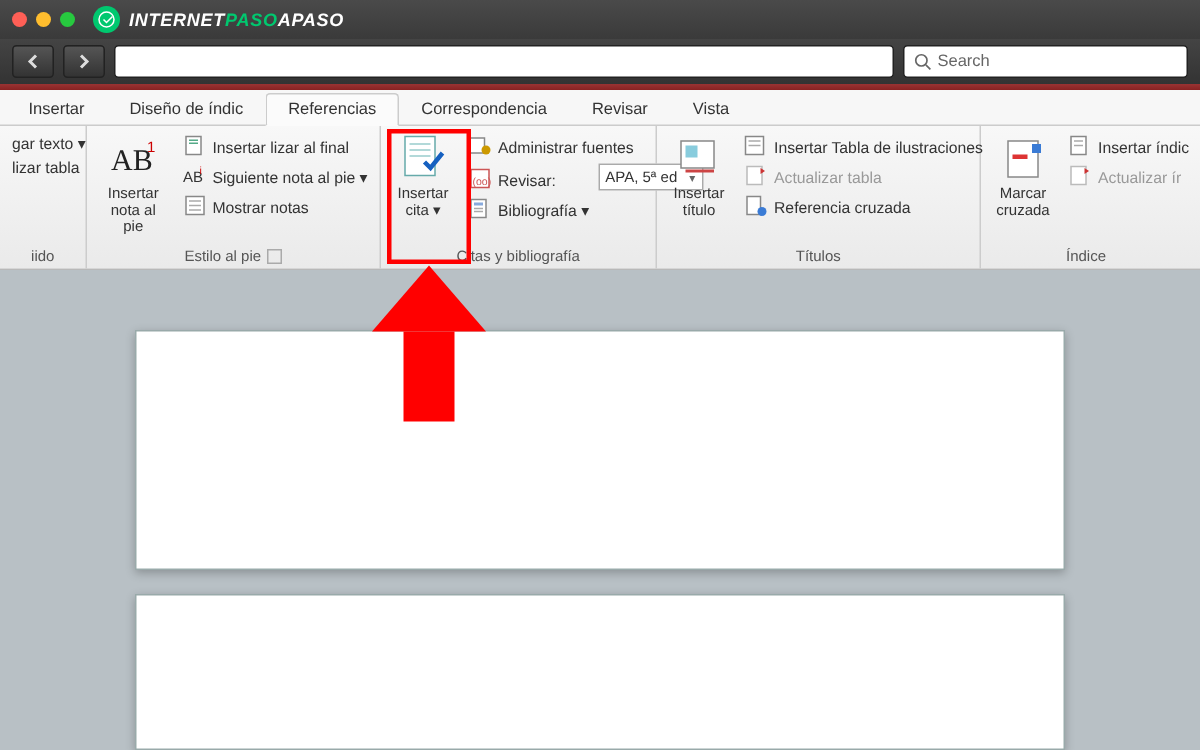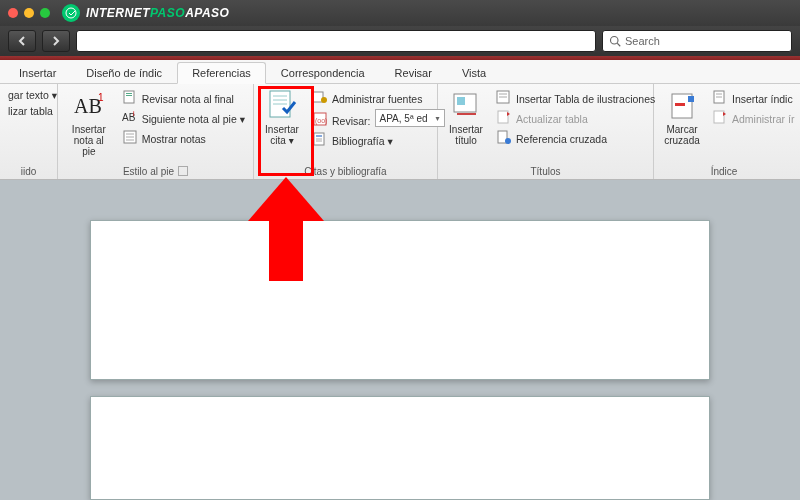--- a/index.html
+++ b/index.html
@@ -38,21 +38,21 @@
 
   .bigbtn { display:flex; flex-direction:column; align-items:center; justify-content:flex-start; padding:2px 4px; cursor:pointer; border-radius:2px; min-width:48px;}
   .bigbtn .ic{height:36px;display:flex;align-items:center;justify-content:center;}
   .bigbtn .lbl{text-align:center; line-height:1.1; font-size:10px;}
   .dd{font-size:8px;color:#666;margin-left:2px;}
 
   .stack { display:flex; flex-direction:column; gap:2px; padding:2px 2px;}
   .smallbtn { display:flex; align-items:flex-end; gap:4px; padding:1px 2px; cursor:pointer; white-space:nowrap; font-size:10.5px;}
   .smallbtn .sic{width:16px;height:16px;display:flex;align-items:center;justify-content:center;}
 
-  .styleinput{border:1px solid #aaa;background:#fff;height:18px;width:70px;padding:0 4px;font-size:10px;display:flex;align-items:center;justify-content:space-between;}
+  .styleinput{border:1px solid #aaa;background:#fff;height:18px;width:70px;padding:0 4px;font-size:10px;display:flex;align-items:center;justify-content:space-between;margin-left:24px;}
 
   
   .workspace { position:absolute; left:0; right:0; top:180px; bottom:0; background:#b8c0c5; display:flex; flex-direction:column; align-items:center; padding-top:40px; gap:16px; overflow:hidden;}
   .page { width:620px; background:#fff; border:1px solid #9aa; box-shadow:0 2px 6px rgba(0,0,0,.25);}
   .page.one{height:200px;}
   .page.two{height:130px;}
 
   
   .hl-box{position:absolute; border:3px solid #ff0000; pointer-events:none; z-index:50;}
   .arrow{position:absolute; z-index:49;}
@@ -141,21 +141,21 @@
       </div>
       <div class="stack">
         <div class="smallbtn">
           <span class="sic">
               <svg width="16" height="16">
                 <rect x="2" y="2" width="10" height="12" fill="#fff" stroke="#888"></rect>
                 <rect x="4" y="4" width="6" height="1" fill="#5a8"></rect>
                 <rect x="4" y="6" width="6" height="1" fill="#5a8"></rect>
               </svg>
             </span>
-          <span>Revisar nota al final</span>
+          <span>Insertar lizar al final</span>
         </div>
         <div class="smallbtn">
           <span class="sic">
               <svg width="16" height="16">
                 <text x="0" y="12" font-size="10" fill="#333">AB</text>
                 <text x="11" y="7" font-size="7" fill="#c00">i</text>
               </svg>
             </span>
           <span>Siguiente nota al pie ▾</span>
         </div>
@@ -303,21 +303,21 @@
             </span>
           <span>Insertar índic</span>
         </div>
         <div class="smallbtn" style="color:#999">
           <span class="sic">
               <svg width="16" height="16">
                 <rect x="2" y="2" width="10" height="12" fill="#fff" stroke="#bbb"></rect>
                 <path d="M11 3 l3 2 -3 2z" fill="#c33"></path>
               </svg>
             </span>
-          <span>Administrar ír</span>
+          <span>Actualizar ír</span>
         </div>
       </div>
     </div>
     <div class="group-label">Índice</div>
   </div>
 
 </div>
 
 <div class="workspace">
   <div class="page one"></div>

